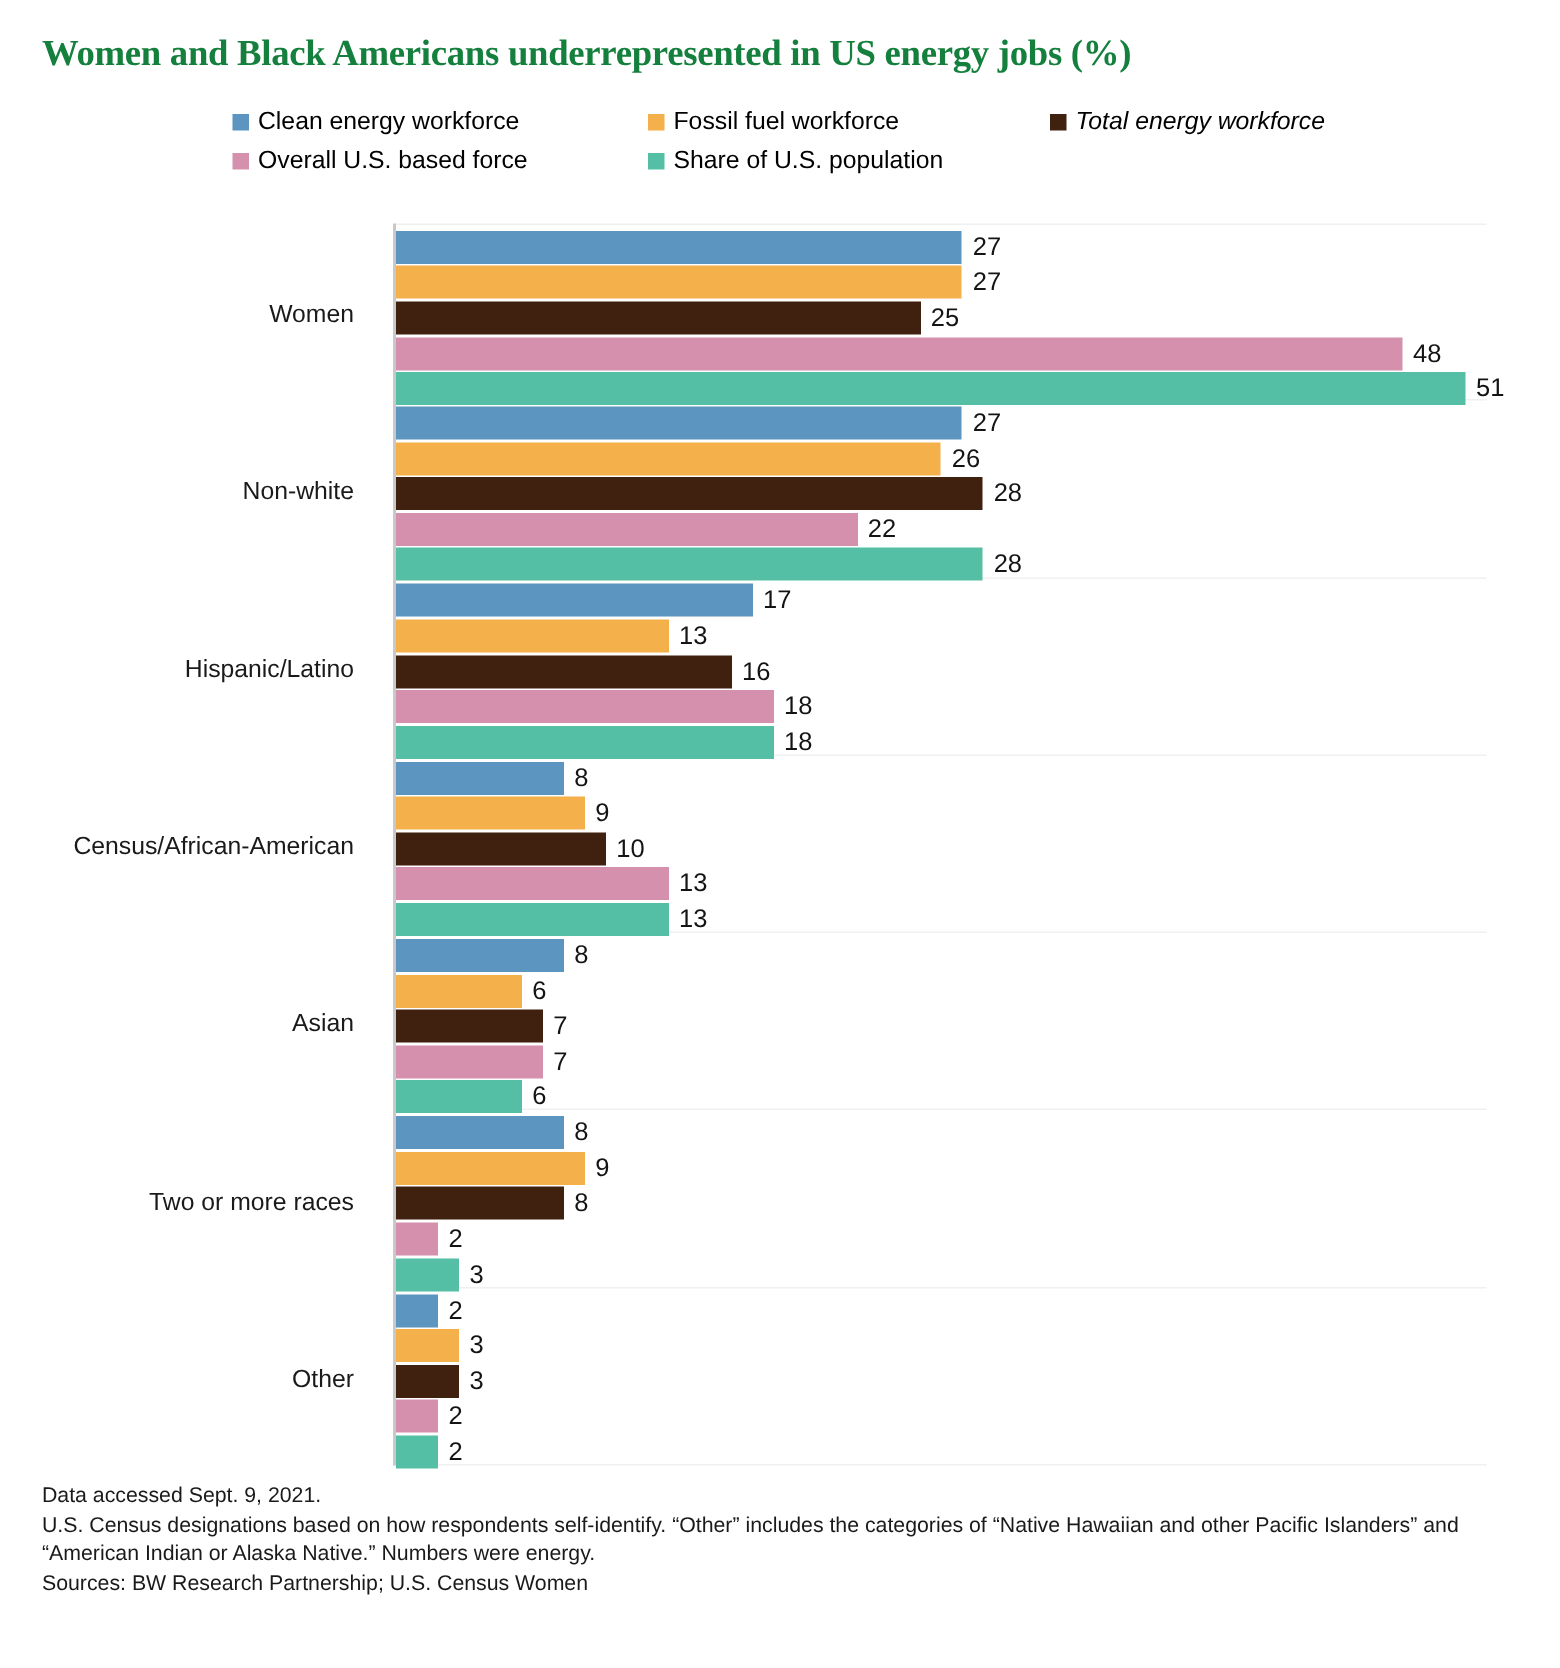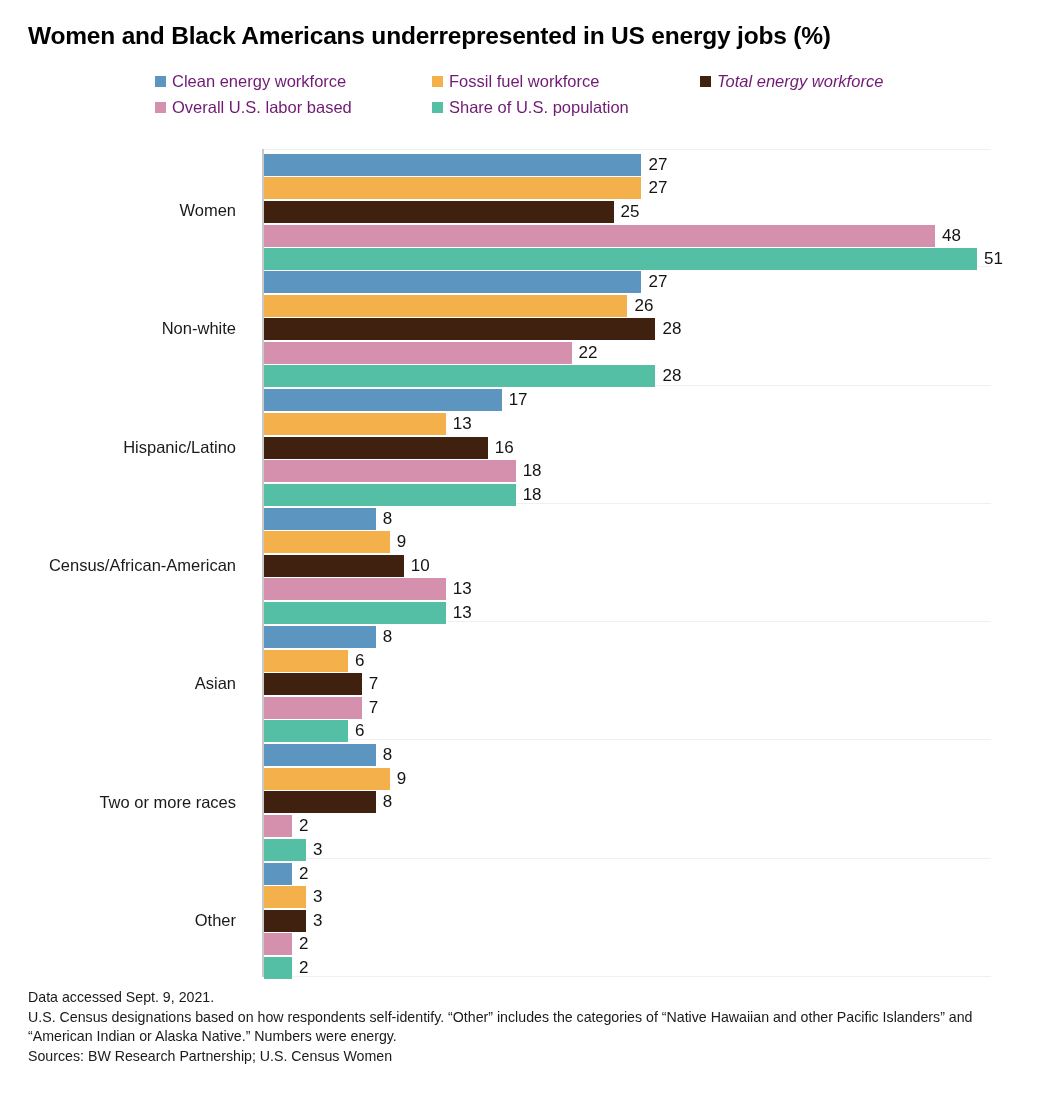--- a/index.html
+++ b/index.html
@@ -19,22 +19,23 @@
   }
 
   
   #chart-title {
     position: absolute;
     left: 28px;
     top: 22px;
     font-size: 24.5px;
     font-weight: bold;
     letter-spacing: -0.2px;
-    color: #000000;
+    color: #15803d;
     white-space: nowrap;
+    font-family: Liberation Serif, serif;
   }
 
   
   #legend {
     position: absolute;
     left: 155px;
     top: 68px;
     width: 800px;
   }
   .legend-row {
@@ -49,21 +50,21 @@
     height: 26px;
   }
   .legend-swatch {
     width: 11px;
     height: 11px;
     margin-right: 6px;
     flex: 0 0 auto;
   }
   .legend-label {
     font-size: 16.5px;
-    color: #701a75;
+    color: #000000;
     line-height: 26px;
   }
 
   
   #plot {
     position: absolute;
     left: 262px;
     top: 149px;
     width: 729px;
     height: 828px;
@@ -141,21 +142,21 @@
           <span class="legend-label">Fossil fuel workforce</span>
         </span>
         <span class="legend-item" style="margin-left: 0px; position: absolute; left: 545px; top: 0px; font-style: italic;">
           <span class="legend-swatch" style="background: rgb(64, 33, 15);"></span>
           <span class="legend-label">Total energy workforce</span>
         </span>
       </div>
       <div class="legend-row" style="position: relative;">
         <span class="legend-item" style="margin-left: 0px; position: absolute; left: 0px; top: 0px;">
           <span class="legend-swatch" style="background: rgb(213, 144, 173);"></span>
-          <span class="legend-label">Overall U.S. labor based</span>
+          <span class="legend-label">Overall U.S. based force</span>
         </span>
         <span class="legend-item" style="margin-left: 0px; position: absolute; left: 277px; top: 0px;">
           <span class="legend-swatch" style="background: rgb(84, 191, 164);"></span>
           <span class="legend-label">Share of U.S. population</span>
         </span>
       </div>
     </div>
 
   <div id="cat-labels">
       <div class="cat-label" style="top: 61.15px;">Women</div>

